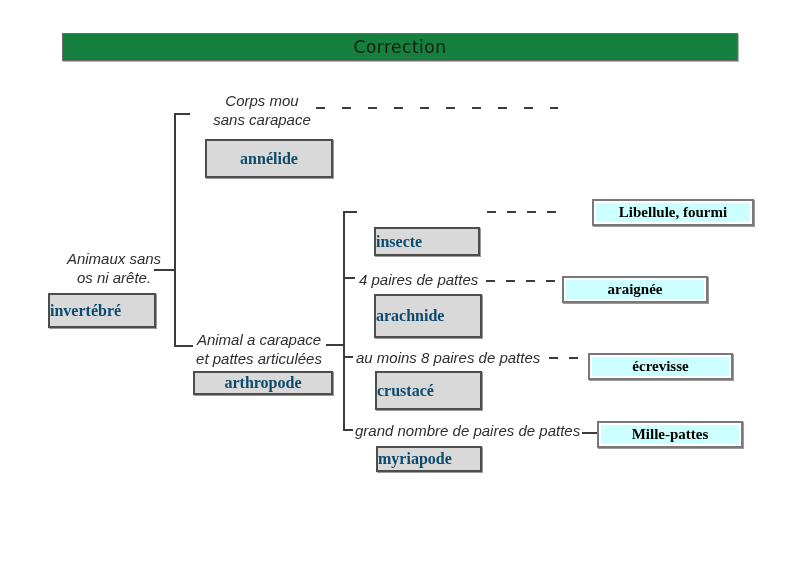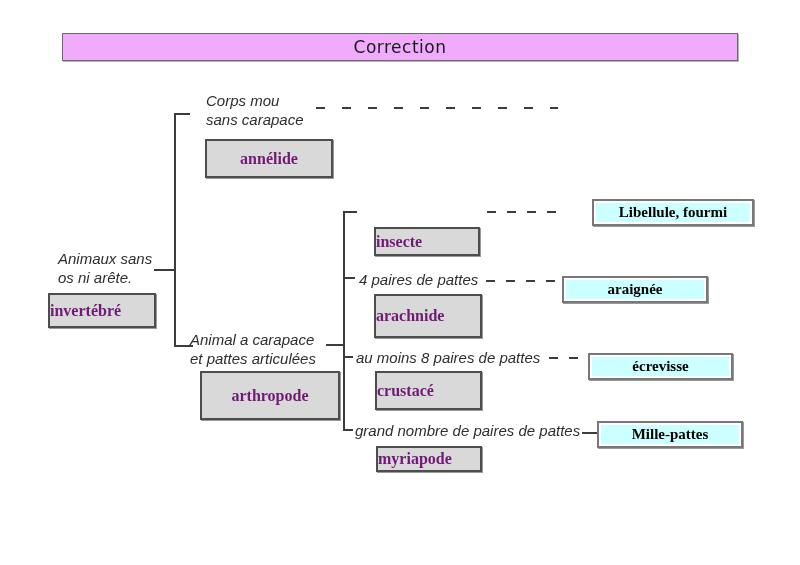--- a/index.html
+++ b/index.html
@@ -4,37 +4,37 @@
 <style>
   html,body { margin:0; padding:0; background:#ffffff; }
   .stage {
     position:relative; width:800px; height:565px; background:#ffffff;
     font-family:"Liberation Sans", sans-serif; overflow:hidden;
   }
   .titlebox {
     position:absolute; left:62px; top:33px; width:676px; height:28px;
     border:1px solid #6a6a6a; box-shadow:1px 1px 0 #b5b5b5;
     display:flex; align-items:center; justify-content:center;
-    background:#f0abfc; box-sizing:border-box;
+    background:#15803d; box-sizing:border-box;
   }
   .titletext {
     font-family:"DejaVu Sans", sans-serif; font-size:17px; color:#1a1a1a;
     letter-spacing:0.5px;
   }
   .lbl {
     position:absolute; font-style:italic; font-size:15px; color:#2e2e2e;
     line-height:19px; white-space:nowrap;
   }
-  .lbl.center { text-align:left; white-space:normal; }
+  .lbl.center { text-align:center; white-space:normal; }
   .node {
     position:absolute; background:var(--node-bg,#d9d9d9);
     border:2px solid var(--box-border,#4d4d4d);
     box-shadow:1px 1px 0 #9a9a9a;
     font-family:"Liberation Serif", serif; font-weight:bold; font-size:16px;
-    color:#701a75; display:flex; align-items:center; box-sizing:border-box;
+    color:#0c4a6e; display:flex; align-items:center; box-sizing:border-box;
     white-space:nowrap;
   }
   .node.center { justify-content:center; }
   .node.left { }
   .leaf {
     position:absolute; background:var(--leaf-bg,#ccffff);
     border:2px solid #787878;
     box-shadow: inset 0 0 0 2px #ffffff, 1px 1px 0 #9a9a9a;
     font-family:"Liberation Serif", serif; font-weight:bold; font-size:15px;
     color:#000; display:flex; align-items:center; box-sizing:border-box;
@@ -76,21 +76,21 @@
     <span style="display:block;">Corps mou</span>
     <span style="display:block;">sans carapace</span>
   </div>
   <div class="node center" style="left:205px; top:139px; width:128px; height:39px;">annélide</div>
   <div class="dash wide" style="left:316px; top:107px; width:242px;"></div>
 
   <div class="lbl center" style="left:190px; top:330px; width:138px;">
     <span style="display:block;">Animal a carapace</span>
     <span style="display:block;">et pattes articulées</span>
   </div>
-  <div class="node center" style="left:200px; top:371px; width:140px; height:49px;">arthropode</div>
+  <div class="node center" style="left:193px; top:371px; width:140px; height:24px;">arthropode</div>
 
   <div class="hline" style="left:326px; top:344px; width:17px;"></div>
   <div class="vline" style="left:343px; top:211px; height:220px;"></div>
   <div class="hline" style="left:343px; top:211px; width:14px;"></div>
   <div class="hline" style="left:343px; top:277px; width:12px;"></div>
   <div class="hline" style="left:343px; top:356px; width:10px;"></div>
   <div class="hline" style="left:343px; top:429px; width:10px;"></div>
 
   <div class="node left" style="left:374px; top:227px; width:106px; height:29px;">insecte</div>
   <div class="dash" style="left:487px; top:211px; width:74px;"></div>

